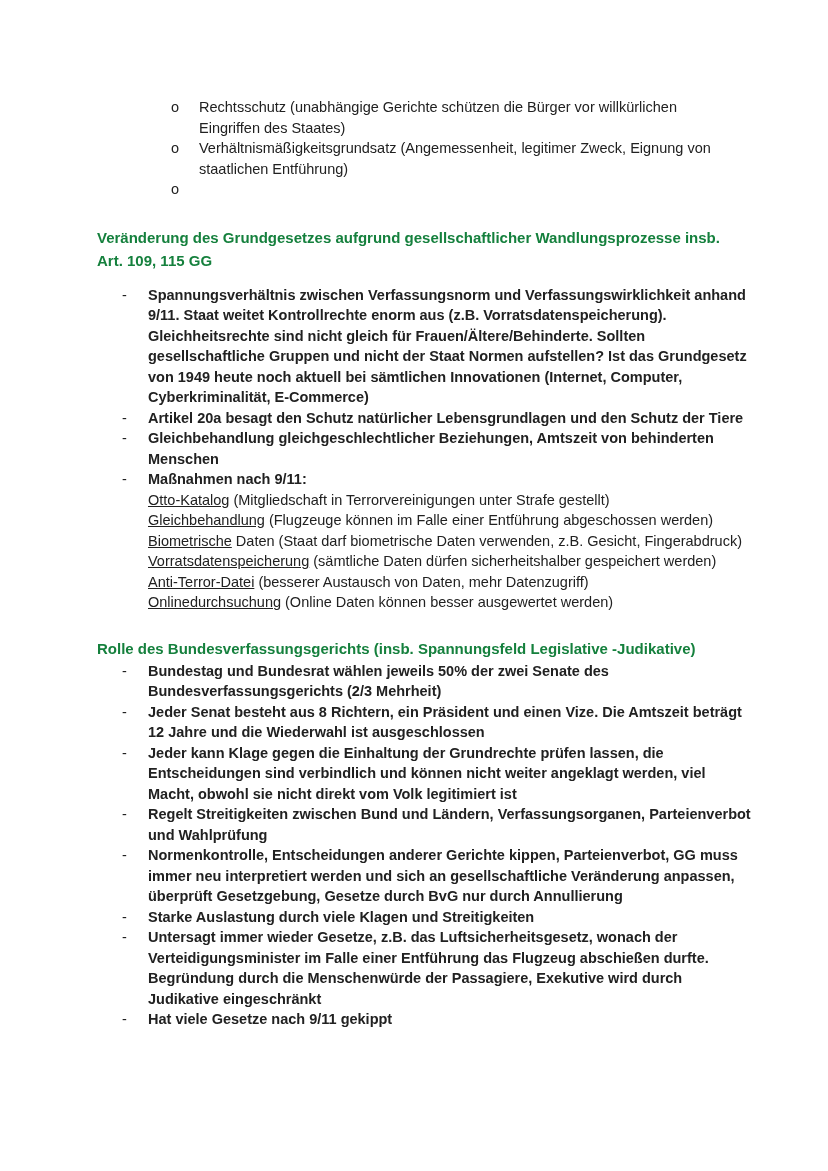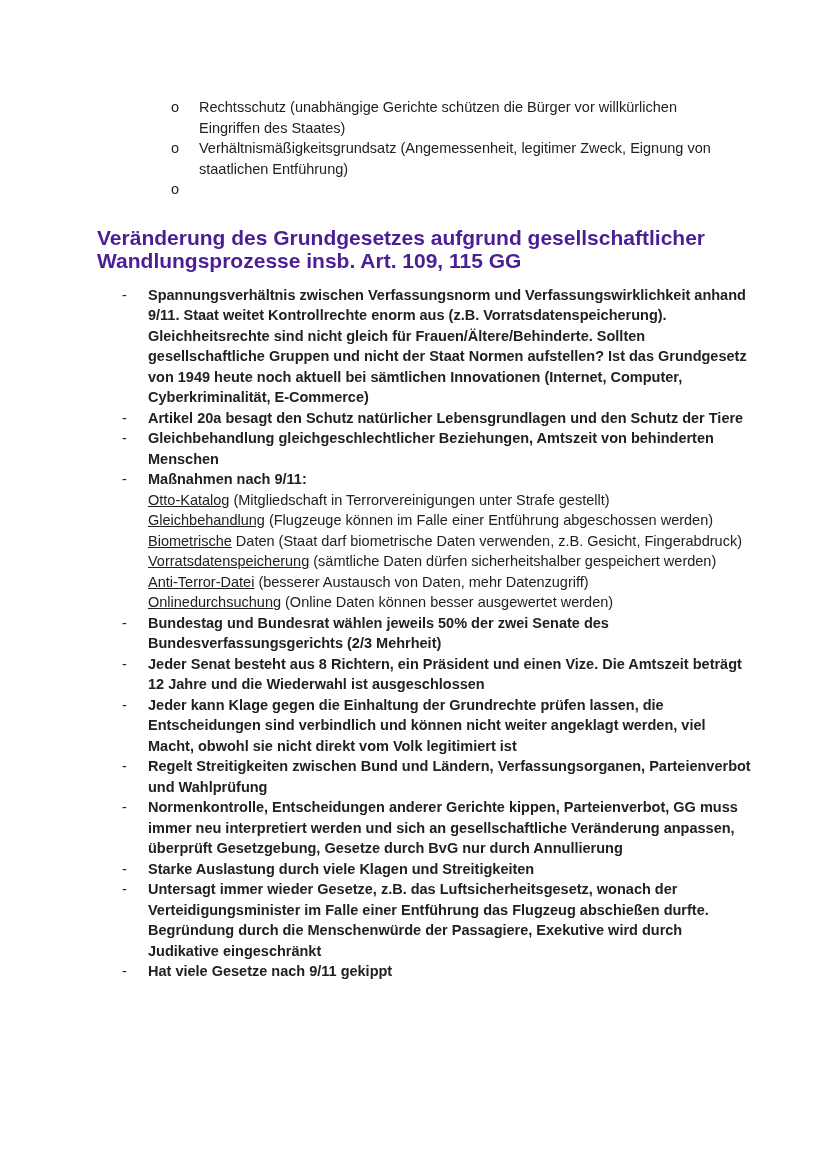--- a/index.html
+++ b/index.html
@@ -32,23 +32,23 @@
   
   .dlist { margin-left: 122px; }
   .dlist .item { display: flex; }
   .dlist .marker { flex: 0 0 26px; }
   .dlist .text { width: 604px; font-weight: bold; }
   
   .measure { margin-left: 26px; width: 604px; }
   .term { text-decoration: underline; }
   .heading {
     font-weight: bold;
-    font-size: 21px;
+    font-size: 15px;
     line-height: 23px;
-    color: #4c1d95;
+    color: #15803d;
     margin: 26px 0 0 97px;
     width: 648px;
   }
   .heading-amendments { margin-top: 26px; margin-bottom: 13px; }
   .heading-role { margin-top: 24px; margin-bottom: 1px; }
 </style>
 </head>
 <body>
 
 <div class="page">
@@ -100,20 +100,21 @@
       <span class="term">Vorratsdatenspeicherung</span><span> (sämtliche Daten dürfen sicherheitshalber gespeichert werden)</span>
     </div>
     <div class="measure">
       <span class="term">Anti-Terror-Datei</span><span> (besserer Austausch von Daten, mehr Datenzugriff)</span>
     </div>
     <div class="measure">
       <span class="term">Onlinedurchsuchung</span><span> (Online Daten können besser ausgewertet werden)</span>
     </div>
   </div>
 
+  <div class="heading heading-role">Rolle des Bundesverfassungsgerichts (insb. Spannungsfeld Legislative -Judikative)</div>
 
   <div class="dlist">
     <div class="item">
       <span class="marker">-</span>
       <span class="text">Bundestag und Bundesrat wählen jeweils 50% der zwei Senate des Bundesverfassungsgerichts (2/3 Mehrheit)</span>
     </div>
     <div class="item">
       <span class="marker">-</span>
       <span class="text">Jeder Senat besteht aus 8 Richtern, ein Präsident und einen Vize. Die Amtszeit beträgt 12 Jahre und die Wiederwahl ist ausgeschlossen</span>
     </div>

